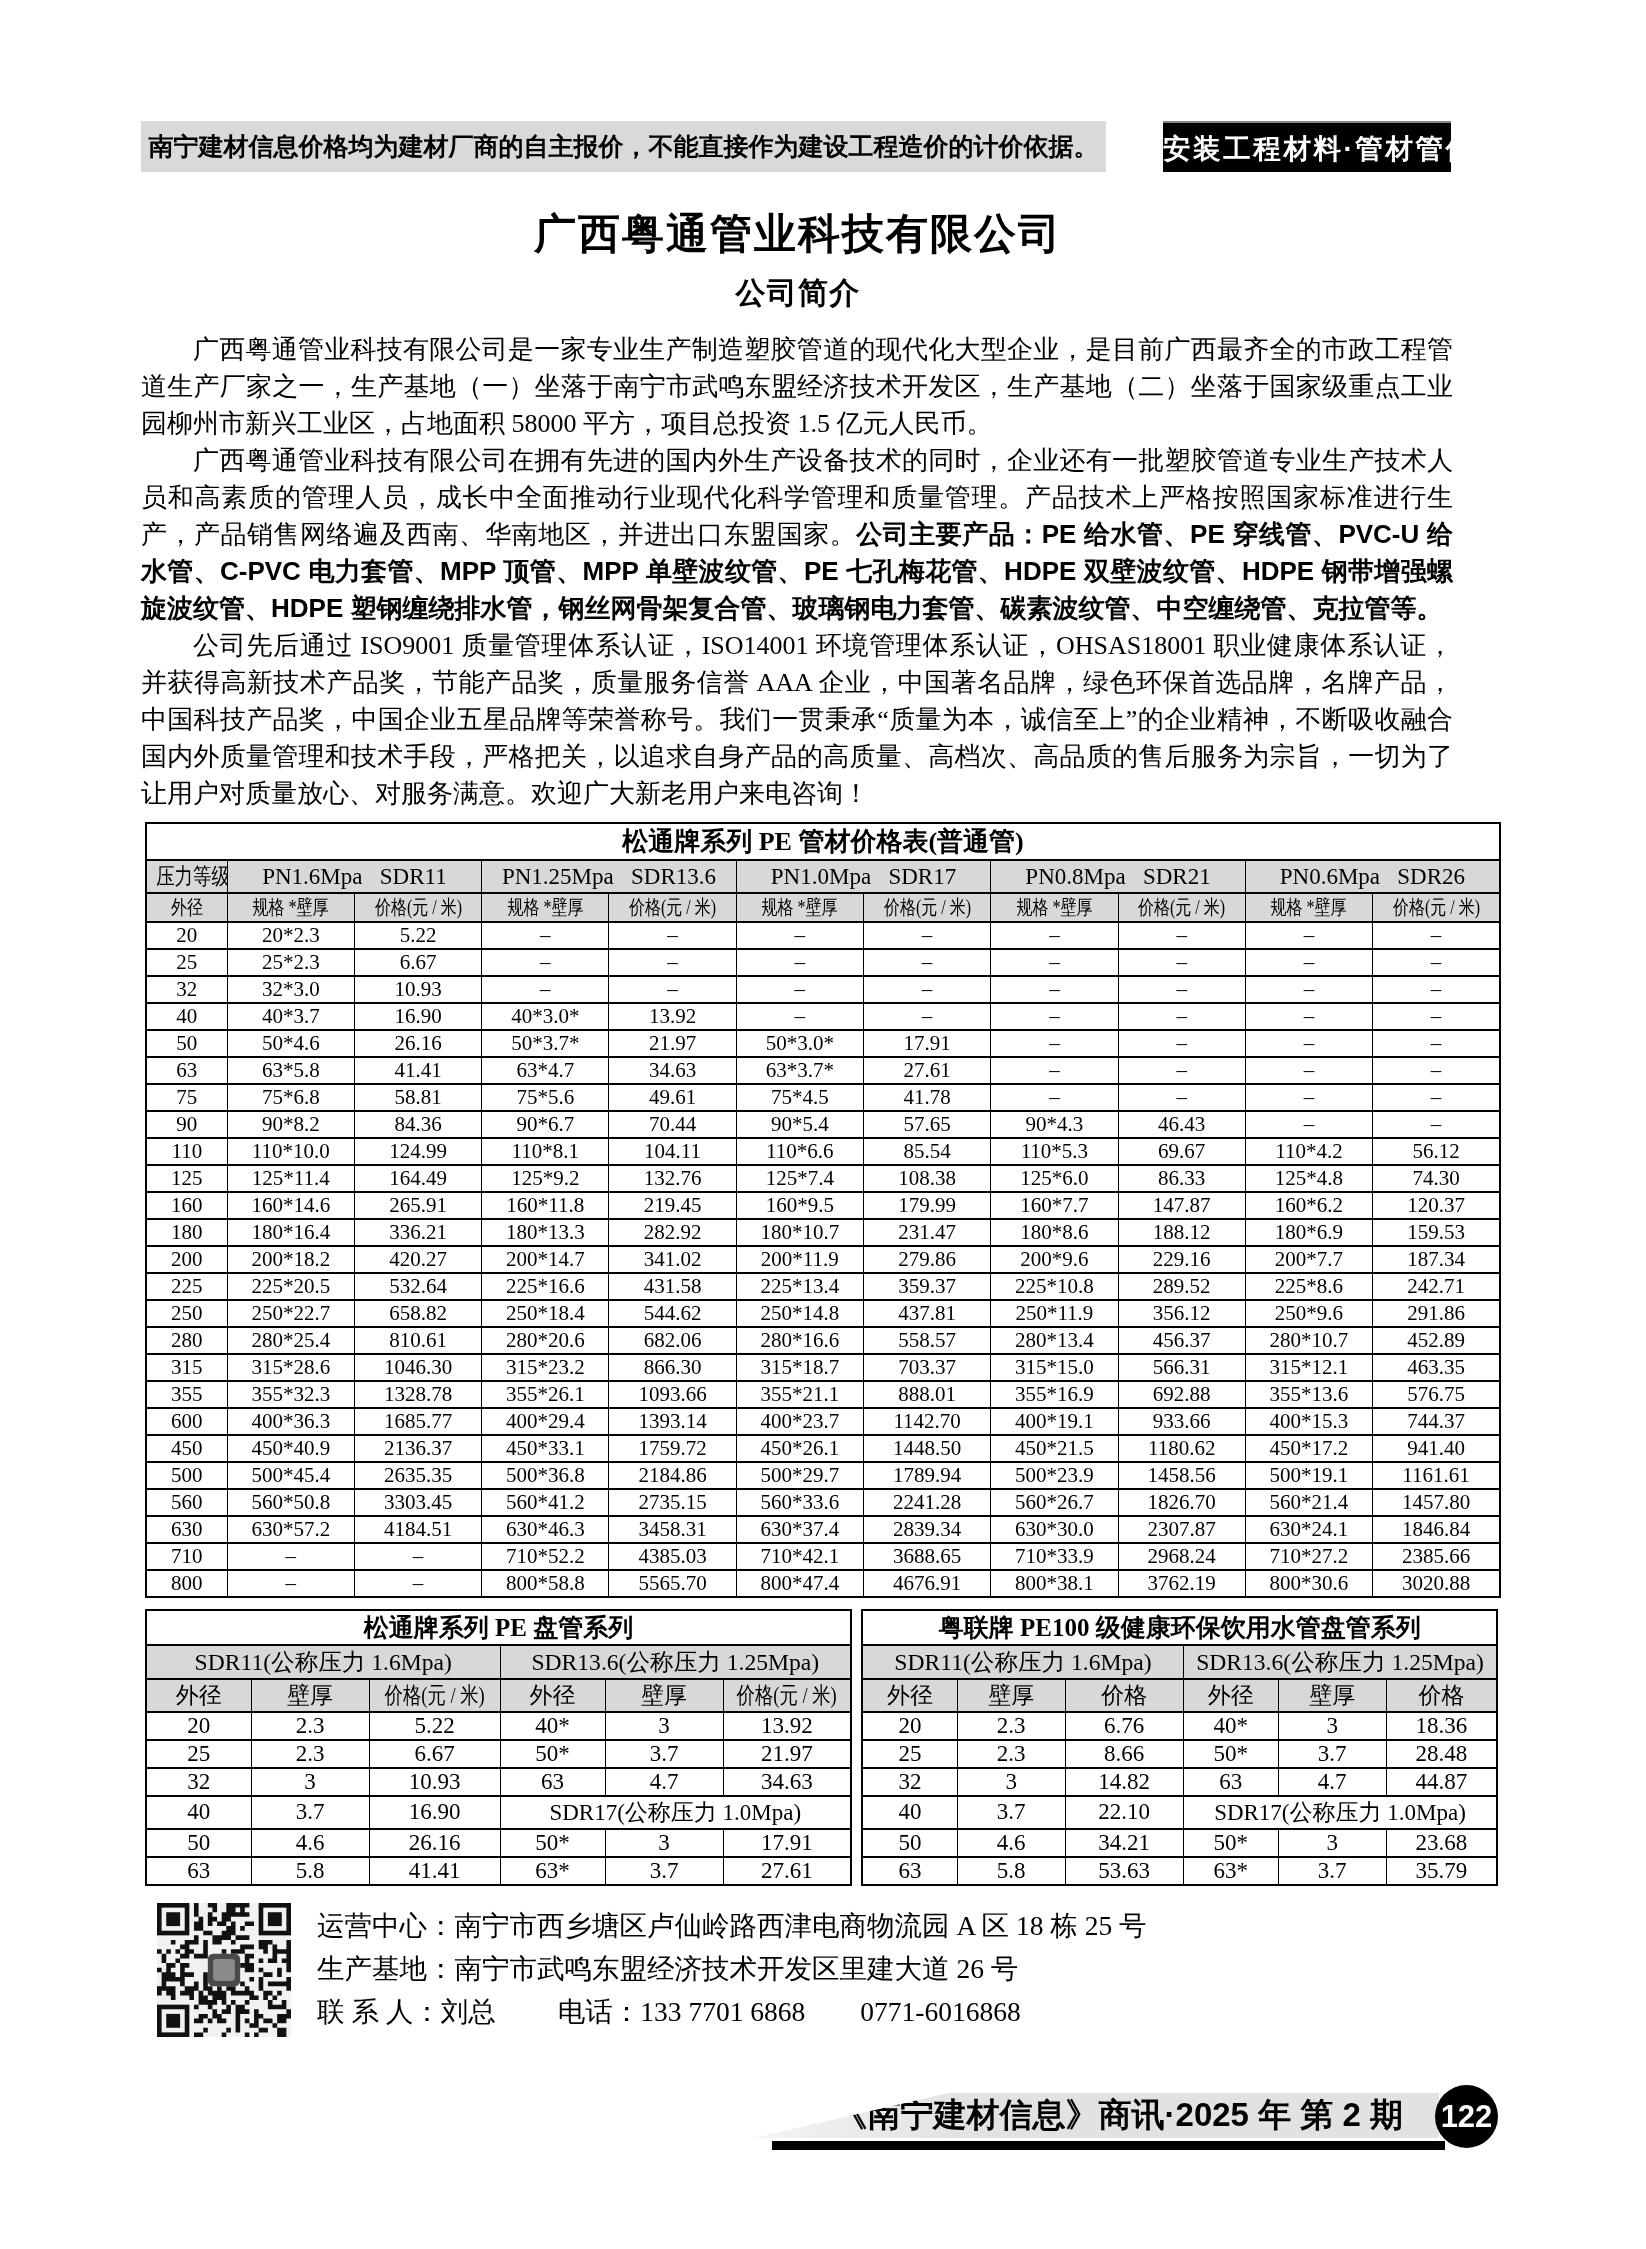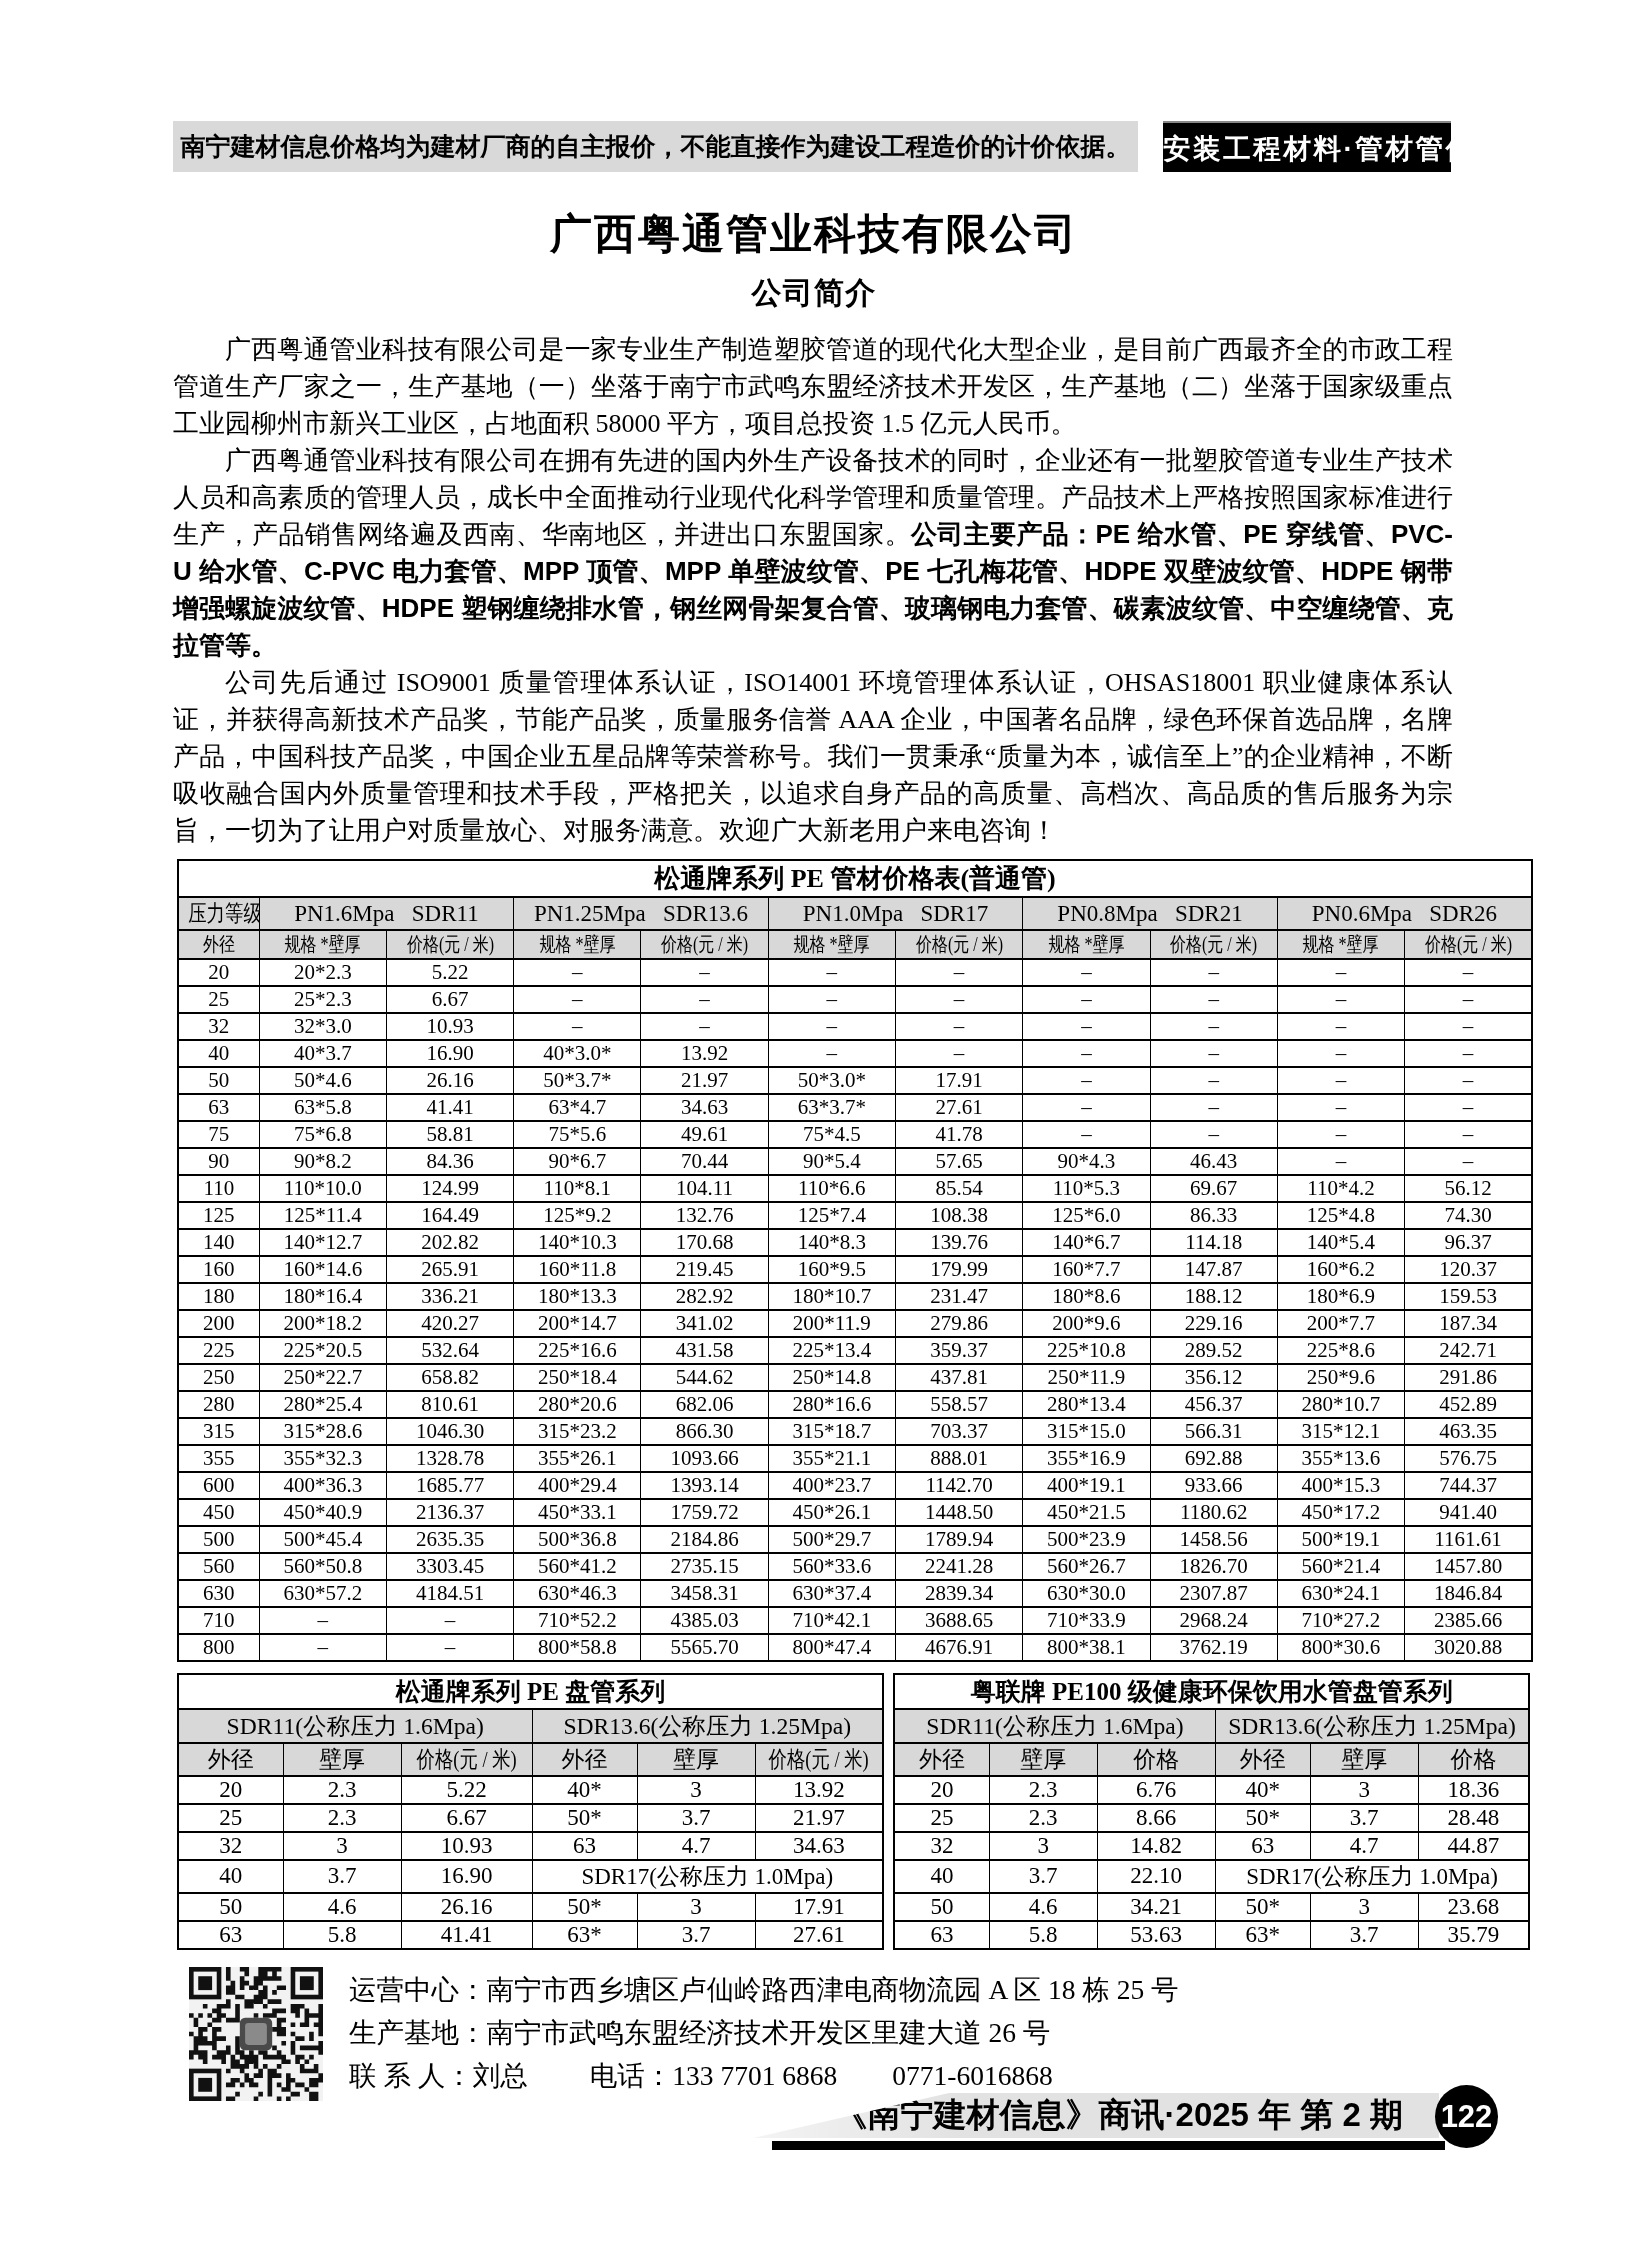--- a/index.html
+++ b/index.html
@@ -11,21 +11,20 @@
   }
   *{box-sizing:border-box;}
   html,body{margin:0;padding:0;background:#ffffff;}
   .page{
     position:relative;
     width:1596px;height:2250px;
     background:#ffffff;
     font-family:"Liberation Serif","DejaVu Serif",serif;
     color:#000;
     overflow:hidden;
-    padding-left:32px;
   }
   
   .topbar{
     display:flex;justify-content:space-between;
     margin:121px 145px 0 141px;
   }
   .disclaimer{
     width:965px;height:51px;
     background:var(--banner-bg);color:var(--banner-fg);
     font-family:"Liberation Sans","DejaVu Sans",sans-serif;
@@ -288,33 +287,20 @@
           <td>125*9.2</td>
           <td>132.76</td>
           <td>125*7.4</td>
           <td>108.38</td>
           <td>125*6.0</td>
           <td>86.33</td>
           <td>125*4.8</td>
           <td>74.30</td>
         </tr>
         <tr>
-          <td>140</td>
-          <td>140*12.7</td>
-          <td>202.82</td>
-          <td>140*10.3</td>
-          <td>170.68</td>
-          <td>140*8.3</td>
-          <td>139.76</td>
-          <td>140*6.7</td>
-          <td>114.18</td>
-          <td>140*5.4</td>
-          <td>96.37</td>
-        </tr>
-        <tr>
           <td>160</td>
           <td>160*14.6</td>
           <td>265.91</td>
           <td>160*11.8</td>
           <td>219.45</td>
           <td>160*9.5</td>
           <td>179.99</td>
           <td>160*7.7</td>
           <td>147.87</td>
           <td>160*6.2</td>

